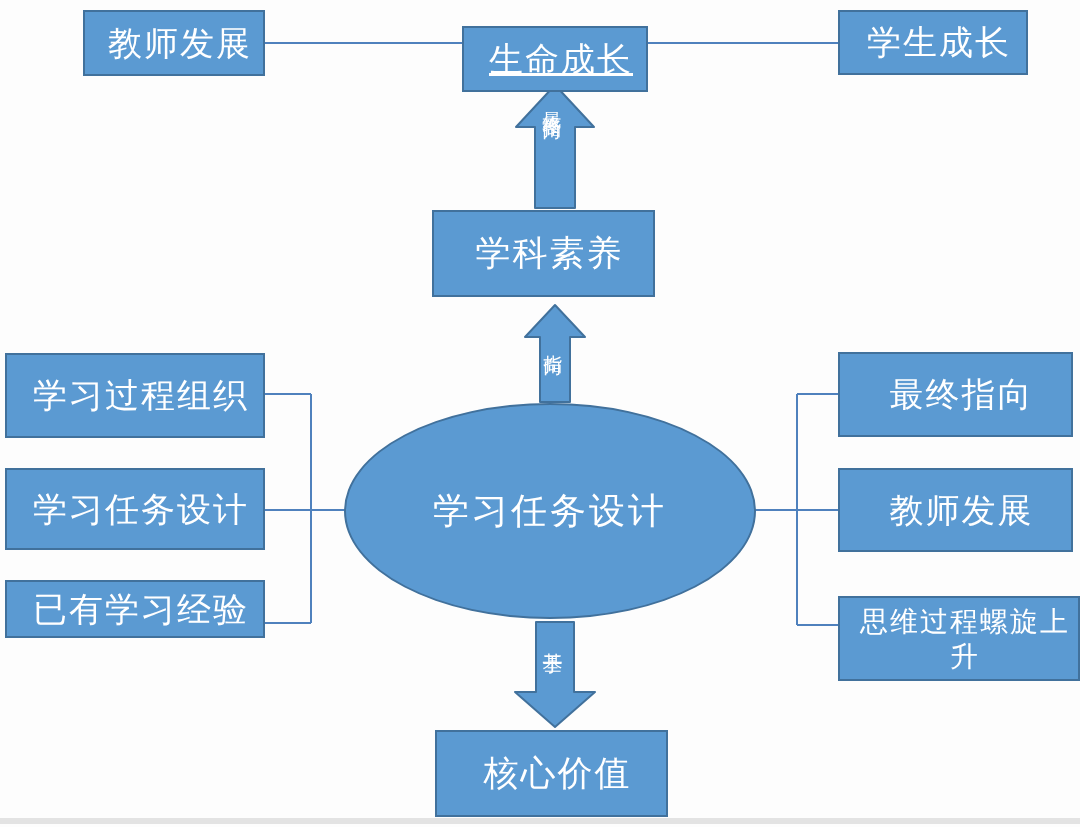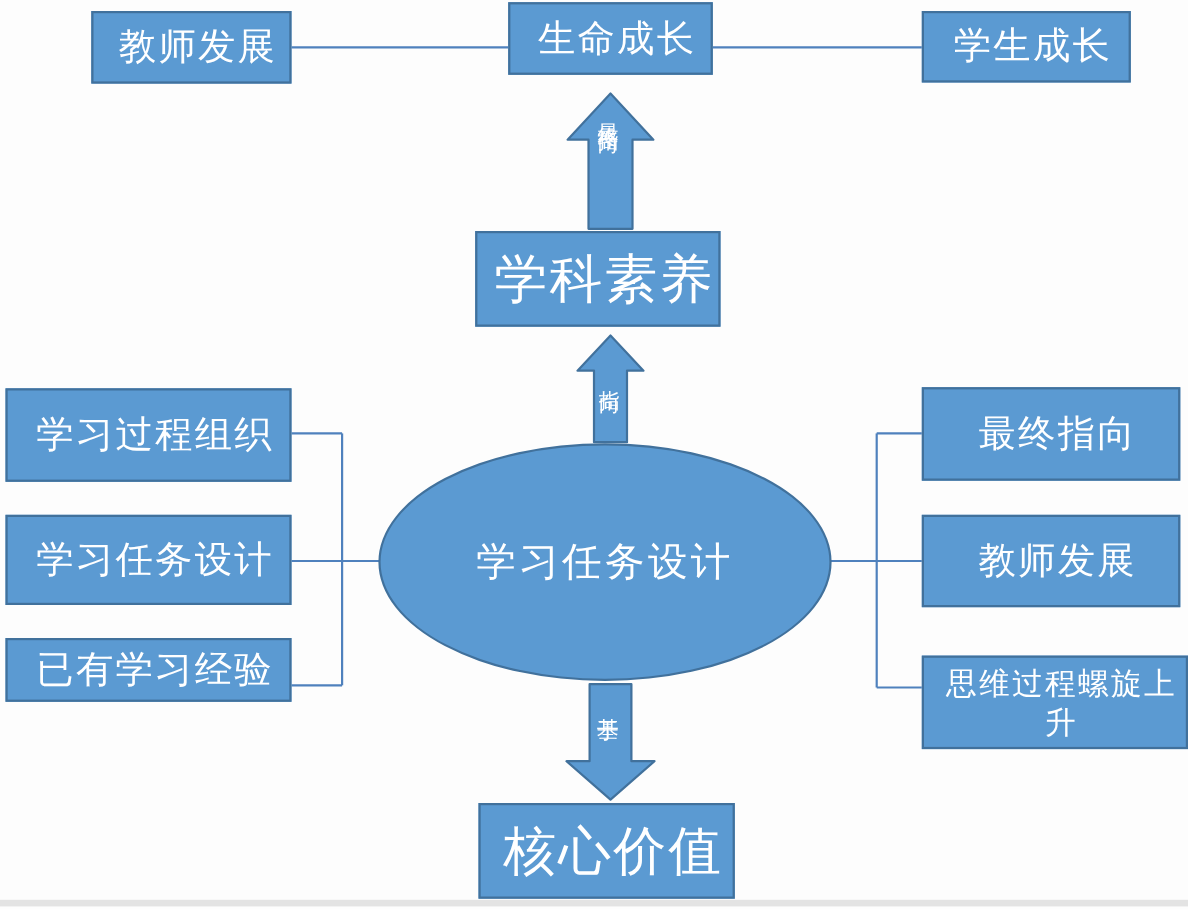--- a/index.html
+++ b/index.html
@@ -42,21 +42,21 @@
     color: var(--text);
     display: flex;
     align-items: center;
     justify-content: center;
     text-align: center;
     font-size: 34px;
     letter-spacing: 2px;
     line-height: 1.25;
     padding-left: 12px;
   }
-  .node-lg { font-size: 48px; }
+  .node-lg { font-size: 35px; }
   .ellipse {
     position: absolute;
     left: 344px; top: 403px;
     width: 412px; height: 216px;
     background: var(--fill);
     border: 2px solid var(--border);
     border-radius: 50%;
     color: var(--text);
     display: flex;
     align-items: center;
@@ -77,21 +77,21 @@
   .bottom-strip {
     position: absolute;
     left: 0; top: 818px;
     width: 1080px; height: 6px;
     background: #d9d9d9;
     opacity: 0.75;
   }
 
   
   .n-teacher { left: 83px;  top: 10px;  width: 182px; height: 66px; }
-  .n-life    { left: 462px; top: 2px;  width: 186px; height: 66px; }
+  .n-life    { left: 462px; top: 26px;  width: 186px; height: 66px; text-decoration: underline; }
   .n-student { left: 838px; top: 10px;  width: 190px; height: 65px; }
   .n-subject { left: 432px; top: 210px; width: 223px; height: 87px; }
   .n-left1   { left: 5px;   top: 353px; width: 260px; height: 85px; }
   .n-left2   { left: 5px;   top: 468px; width: 260px; height: 82px; }
   .n-left3   { left: 5px;   top: 580px; width: 260px; height: 58px; }
   .n-right1  { left: 838px; top: 352px; width: 235px; height: 85px; }
   .n-right2  { left: 838px; top: 468px; width: 235px; height: 84px; }
   .n-right3  { left: 838px; top: 596px; width: 242px; height: 85px; font-size: 28px; }
   .n-core    { left: 435px; top: 730px; width: 233px; height: 87px; }
 

